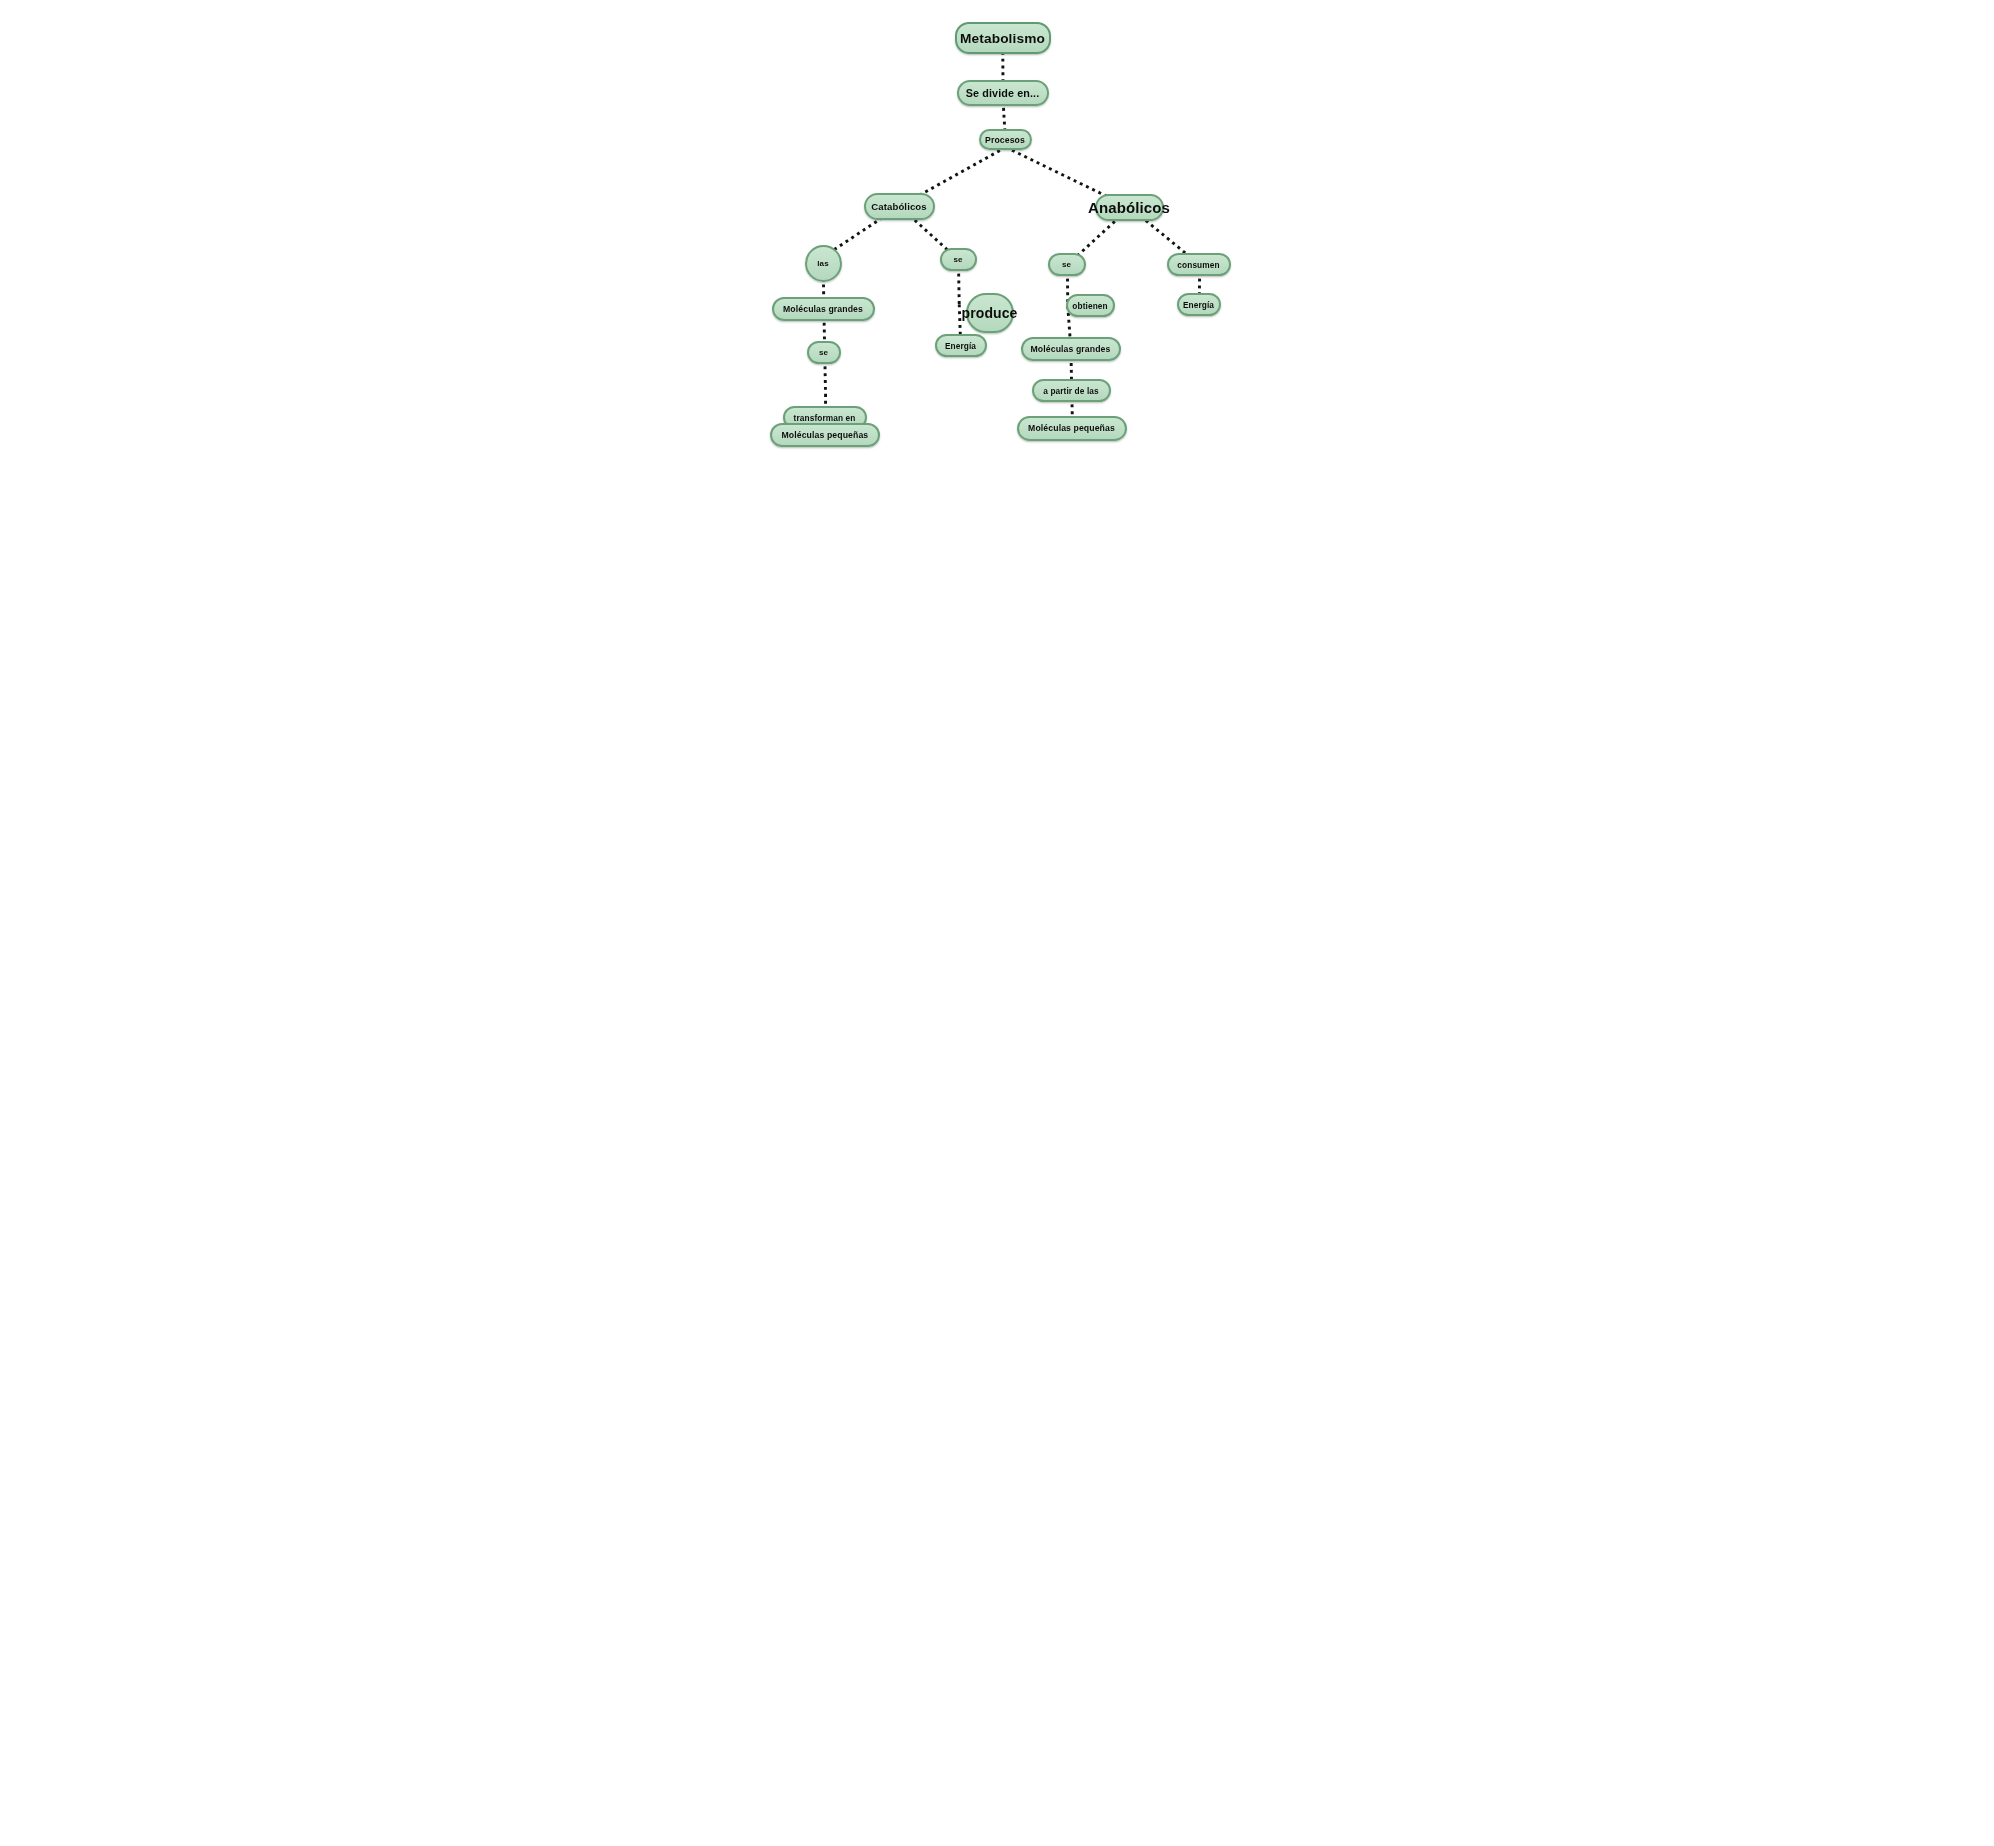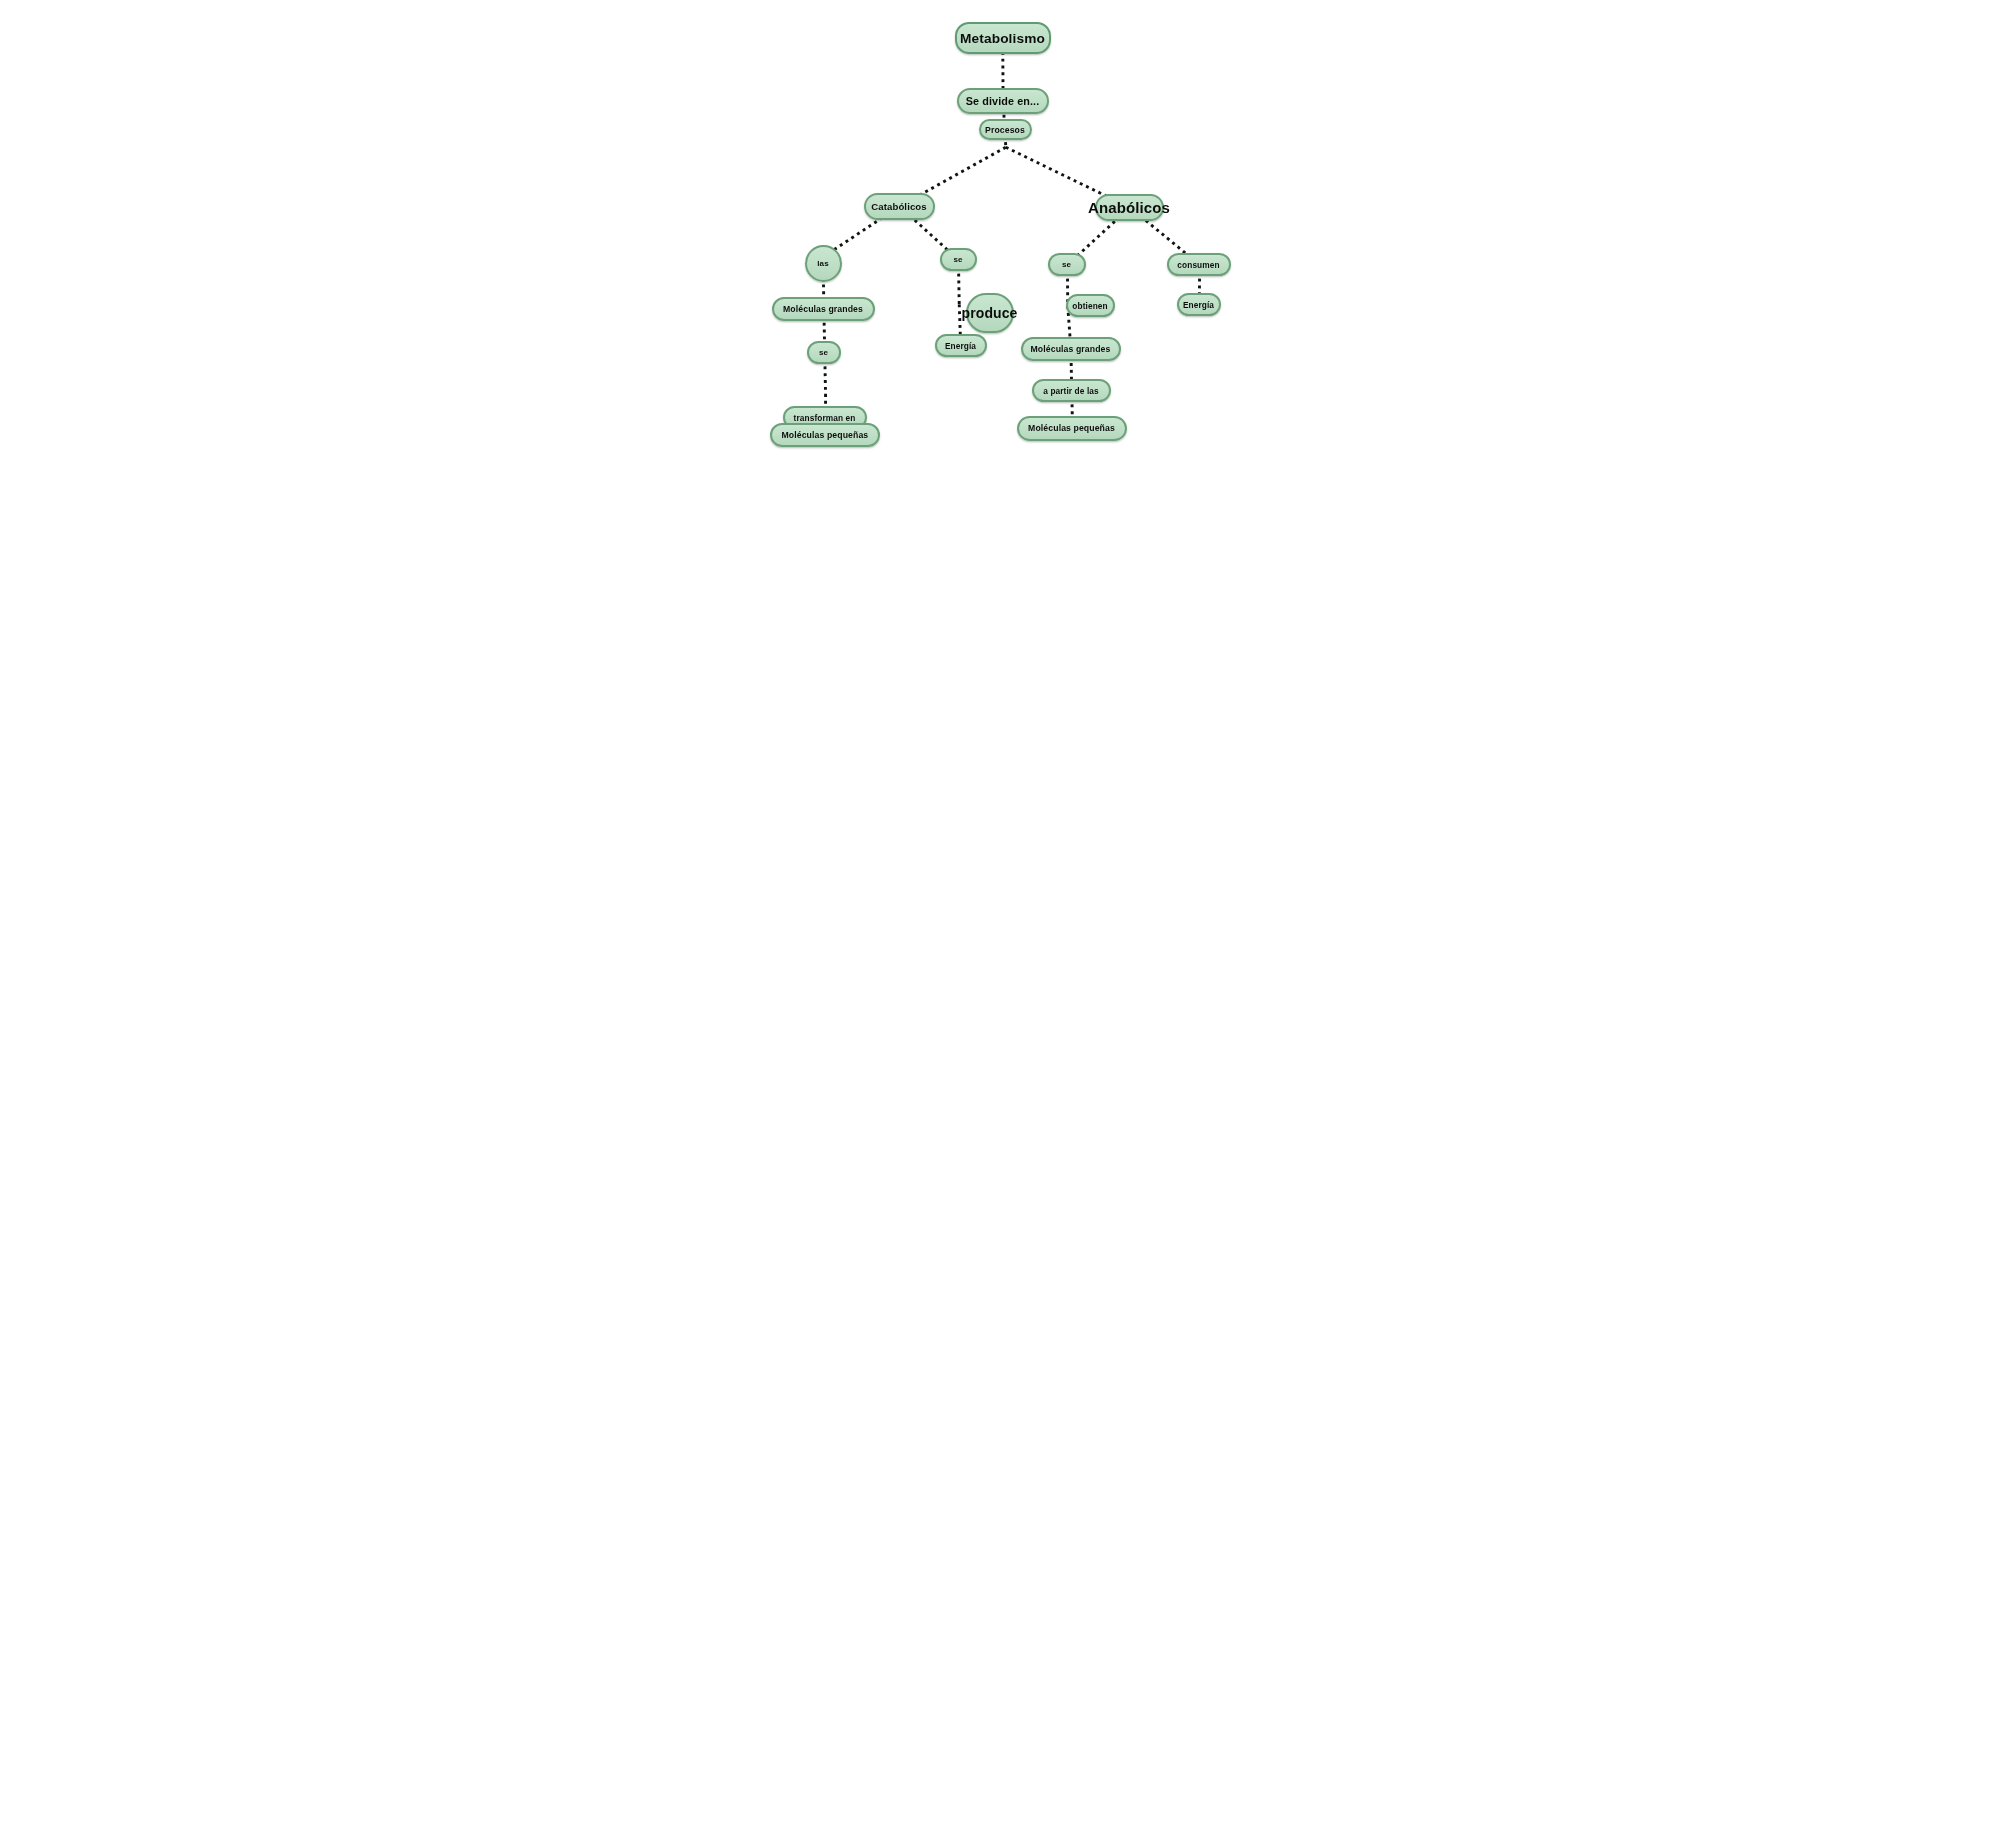--- a/index.html
+++ b/index.html
@@ -67,22 +67,22 @@
       <line x1="918.5" y1="499" x2="768" y2="637"></line>
       <line x1="918.5" y1="499" x2="1086.5" y2="637"></line>
       <line x1="768" y1="637" x2="769" y2="736"></line>
       <line x1="769" y1="736" x2="776.5" y2="840"></line>
       <line x1="776.5" y1="840" x2="778.5" y2="939.5"></line>
       <line x1="778.5" y1="939.5" x2="780.5" y2="1030.5"></line>
       <line x1="1086.5" y1="637" x2="1085" y2="732"></line>
     </svg>
 
 <div class="node rect root" style="left: 207px; top: 22px; width: 96px; height: 32px; font-size: 13.7px;">Metabolismo</div>
-    <div class="node rect" style="left: 209px; top: 88px; width: 92px; height: 26px; font-size: 10.8px;">Se divide en...</div>
-    <div class="node rect" style="left: 231px; top: 119px; width: 53px; height: 21px; font-size: 8.7px;">Procesos</div>
+    <div class="node rect" style="left: 209px; top: 80px; width: 92px; height: 26px; font-size: 10.8px;">Se divide en...</div>
+    <div class="node rect" style="left: 231px; top: 129px; width: 53px; height: 21px; font-size: 8.7px;">Procesos</div>
     <div class="node pill" style="left: 116px; top: 193px; width: 71px; height: 26.6px; font-size: 9.6px;">Catabólicos</div>
     <div class="node pill" style="left: 347px; top: 194px; width: 69px; height: 26.6px; font-size: 15px;">Anabólicos</div>
     <div class="node pill" style="left: 57px; top: 245px; width: 37px; height: 37px; font-size: 8px;">las</div>
     <div class="node pill" style="left: 192px; top: 248px; width: 37px; height: 23px; font-size: 8px;">se</div>
     <div class="node pill" style="left: 300px; top: 253px; width: 38px; height: 23px; font-size: 8px;">se</div>
     <div class="node pill" style="left: 419px; top: 253px; width: 64px; height: 23px; font-size: 8.3px;">consumen</div>
     <div class="node pill" style="left: 24px; top: 297px; width: 103px; height: 24px; font-size: 8.7px;">Moléculas grandes</div>
     <div class="node pill" style="left: 187px; top: 293px; width: 48px; height: 40px; font-size: 14px; margin-left: 31px;">produce</div>
     <div class="node pill" style="left: 295px; top: 294px; width: 49px; height: 23px; font-size: 8.3px; margin-left: 23px;">obtienen</div>
     <div class="node pill" style="left: 429px; top: 293px; width: 44px; height: 23px; font-size: 8.3px;">Energía</div>

